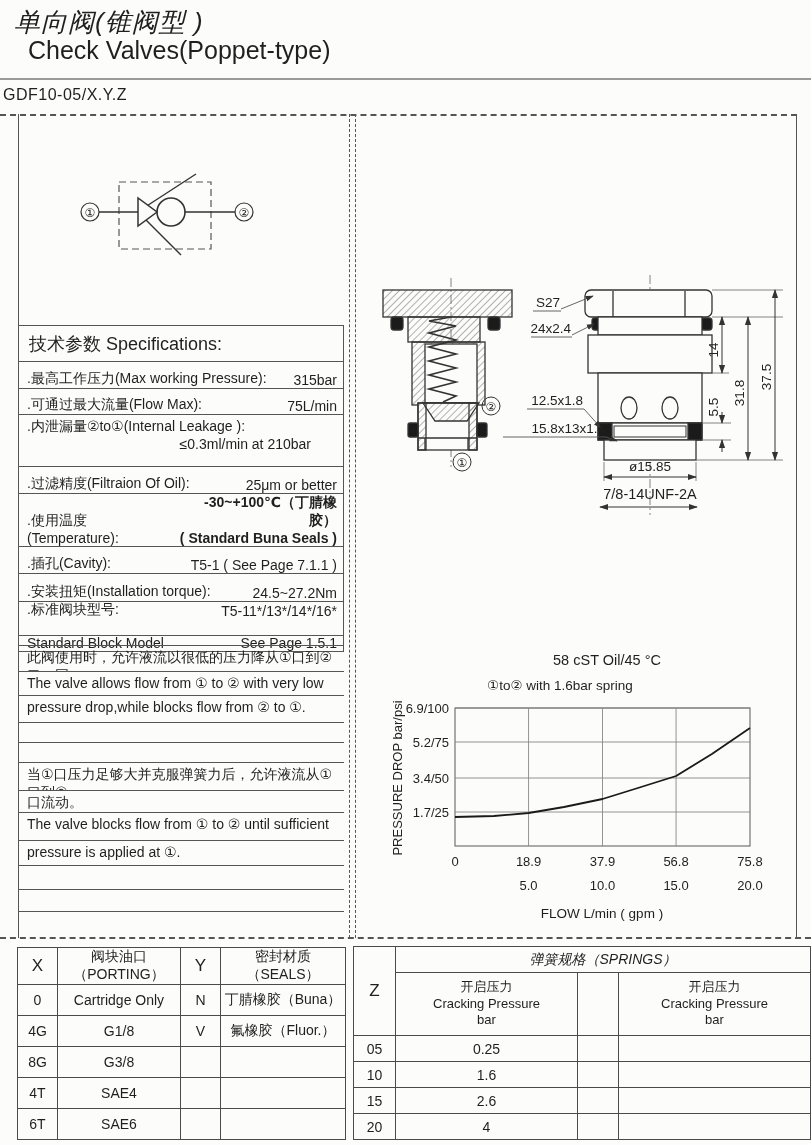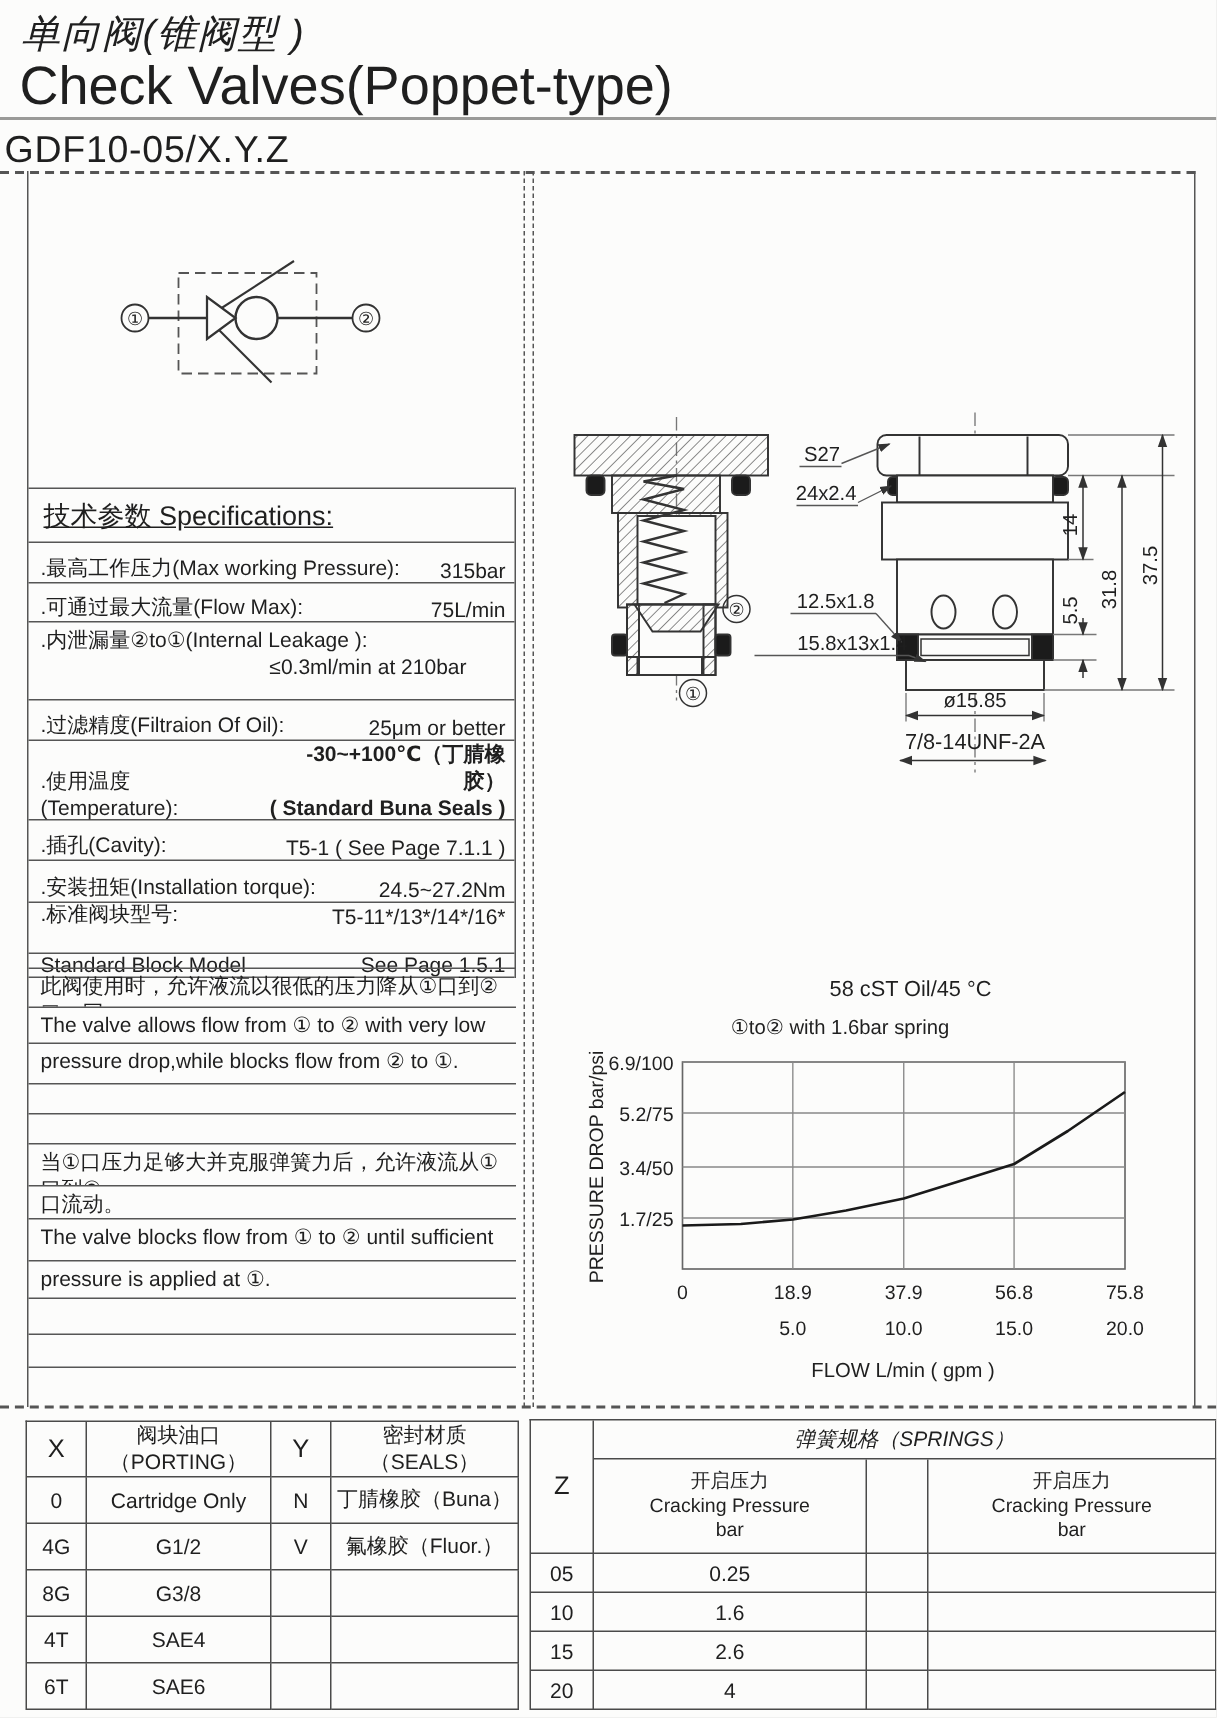--- a/index.html
+++ b/index.html
@@ -1,36 +1,36 @@
 <!DOCTYPE html>
 <html><head>
 <meta charset="utf-8">
 <style>
   html,body{margin:0;padding:0;background:#e8e8e6;}
   .page{position:relative;width:811px;height:1145px;background:#fcfcfb;overflow:hidden;
         font-family:"Liberation Sans","DejaVu Sans",sans-serif;color:#1f1f1f;}
   .abs{position:absolute;}
   .title-cn{left:14px;top:5px;font-size:26px;letter-spacing:1px;font-style:italic;}
-  .title-en{left:13px;top:36px;font-size:36px;}
+  .title-en{left:28px;top:36px;font-size:25px;}
   .hrule{left:0;top:78px;width:811px;height:2px;background:#9a9a98;}
-  .model{left:3px;top:86px;font-size:25px;letter-spacing:.5px;}
+  .model{left:3px;top:86px;font-size:16px;letter-spacing:.5px;}
   .box-top{left:0;top:114px;width:797px;border-top:2px dashed #555;}
   .box-bottom{left:0;top:937px;width:811px;border-top:2px dashed #555;}
   .box-left{left:18px;top:114px;height:824px;border-left:1.5px solid #555;}
   .box-right{left:796px;top:114px;height:824px;border-left:1.5px solid #555;}
   .divider1{left:349px;top:114px;height:824px;border-left:1.5px dashed #555;}
   .divider2{left:355px;top:114px;height:824px;border-left:1.5px dashed #555;}
 
   
   .spec{left:19px;top:325px;width:324px;border-right:1px solid #555;font-size:14px;}
   .spec .row{border-top:1px solid #555;display:flex;justify-content:space-between;
              align-items:flex-end;padding:0 6px 0 8px;box-sizing:border-box;}
   .spec .row:last-child{border-bottom:1px solid #555;margin-top:16px;}
   .spec .hdr{height:35px;font-size:18px;display:flex;align-items:center;padding-left:10px;
-             border-top:1px solid #555;text-decoration:underline;}
+             border-top:1px solid #555;}
   .spec .stack{display:block;padding-top:3px;}
   .spec .stack .val{display:block;text-align:right;padding-right:26px;}
   .spec .vcol{text-align:right;font-weight:bold;}
 
   
   .desc{left:19px;top:645px;width:325px;font-size:14px;}
   .desc .dline{border-top:1px solid #555;padding:3px 4px 0 8px;box-sizing:border-box;overflow:hidden;}
   .desc .dline:last-child{border-bottom:1px solid #555;}
 
   
@@ -277,21 +277,21 @@
     <div>阀块油口（PORTING）</div>
     <div style="font-size:17px">Y</div>
     <div>密封材质（SEALS）</div>
 
     <div>0</div>
     <div>Cartridge Only</div>
     <div>N</div>
     <div>丁腈橡胶（Buna）</div>
 
     <div>4G</div>
-    <div>G1/2</div>
+    <div>G1/8</div>
     <div>V</div>
     <div>氟橡胶（Fluor.）</div>
 
     <div>8G</div>
     <div>G3/8</div>
     <div></div>
     <div></div>
 
     <div>4T</div>
     <div>SAE4</div>

